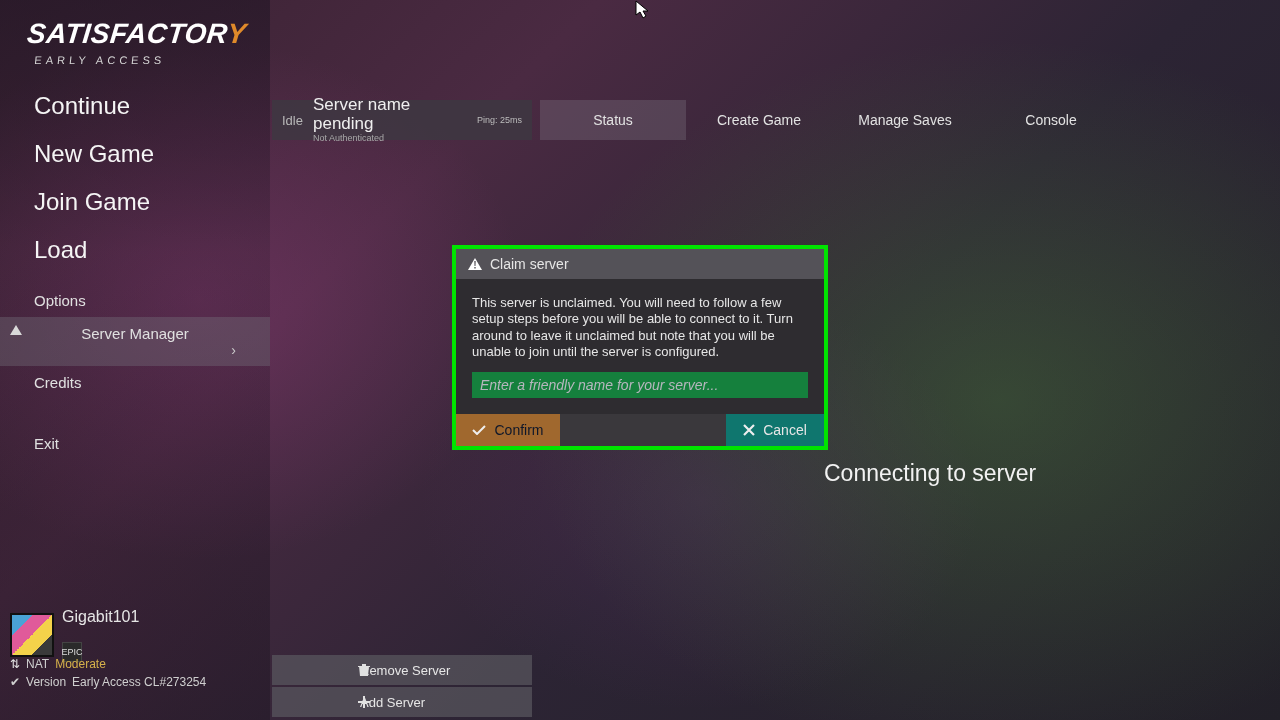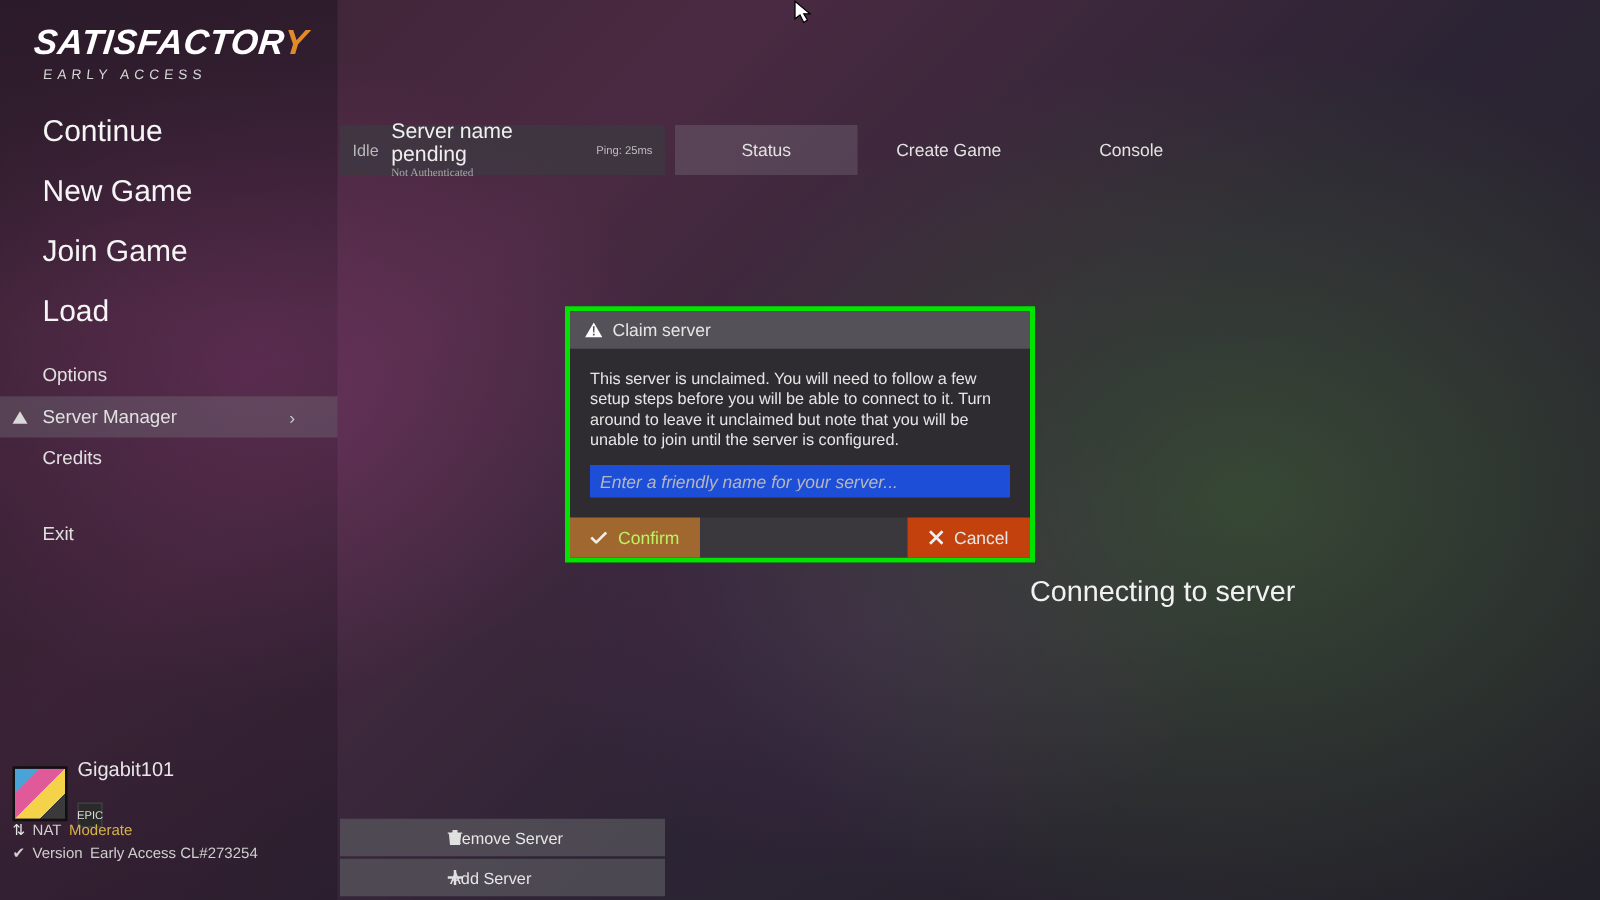--- a/index.html
+++ b/index.html
@@ -51,20 +51,21 @@
     padding: 8px 34px;
     font-size: 15px;
     color: #e0e0e0;
     cursor: pointer;
     position: relative;
     display: flex;
     align-items: center;
   }
   .menu-item-small.active {
     background: rgba(120,120,130,0.35);
+    flex-direction: column;
   }
   .menu-item-small.active::before {
     content: "";
     position: absolute;
     left: 10px;
     width: 0; height: 0;
     border-left: 6px solid transparent;
     border-right: 6px solid transparent;
     border-bottom: 10px solid #d9d9d9;
   }
@@ -116,21 +117,21 @@
     width: 260px; height: 40px;
     background: rgba(60,58,66,0.75);
     display: flex;
     align-items: center;
     padding: 0 10px;
     gap: 10px;
   }
   .server-chip .state { font-size: 13px; color: #b8b8b8; }
   .server-chip .col { display: flex; flex-direction: column; line-height: 1.1; flex: 1; }
   .server-chip .name { font-size: 17px; color: #efefef; }
-  .server-chip .auth { font-size: 9px; color: #a8a8a8; font-family: Liberation Serif, serif; }
+  .server-chip .auth { font-size: 9px; color: #a8a8a8; }
   .server-chip .ping { font-size: 9px; color: #bcbcbc; text-align: right; white-space: nowrap;}
 
   
   .tabs {
     position: absolute;
     left: 540px; top: 100px;
     right: 0;
     height: 40px;
     display: flex;
   }
@@ -194,44 +195,44 @@
   .modal-body {
     padding: 16px;
     font-size: 13px;
     line-height: 1.25;
     color: #e6e6e6;
   }
   .modal-body input {
     width: 100%;
     margin-top: 12px;
     height: 26px;
-    background: #1d4ed8;
+    background: #15803d;
     border: none;
     padding: 0 8px;
     font-size: 14px;
     color: #ddd;
     outline: none;
   }
   .modal-body input::placeholder { color: #b6b6be; font-style: italic; }
   .modal-actions {
     display: flex;
     height: 32px;
   }
   .modal-btn {
     flex: 1;
     display: flex;
     align-items: center;
     justify-content: center;
     gap: 8px;
     font-size: 14px;
     cursor: pointer;
   }
-  .modal-btn.confirm { background: #a0682e; max-width: 104px; color: #bef264; }
+  .modal-btn.confirm { background: #a0682e; max-width: 104px; color: #0f172a; }
   .modal-btn.spacer { background: #3a383c; cursor: default; }
-  .modal-btn.cancel  { background: #c2410c; max-width: 98px; }
+  .modal-btn.cancel  { background: #0f766e; max-width: 98px; }
 
   
   .cursor {
     position: absolute;
     left: 635px; top: 0px;
     z-index: 50;
     pointer-events: none;
   }
 </style>
 </head>
@@ -294,20 +295,21 @@
   <div class="col">
     <span class="name">Server name pending</span>
     <span class="auth">Not Authenticated</span>
   </div>
   <span class="ping">Ping: 25ms</span>
 </div>
 
 <div class="tabs">
   <div class="tab active">Status</div>
   <div class="tab">Create Game</div>
+  <div class="tab">Manage Saves</div>
   <div class="tab">Console</div>
 </div>
 
 <div class="server-controls">
   <div class="server-btn">
     <svg width="12" height="14" viewBox="0 0 12 14">
       <path fill="#e0e0e0" d="M1 3h10l-1 10H2z M4 1h4v2H4z M0 3h12v1H0z"></path>
     </svg>
     <span>Remove Server</span>
   </div>

